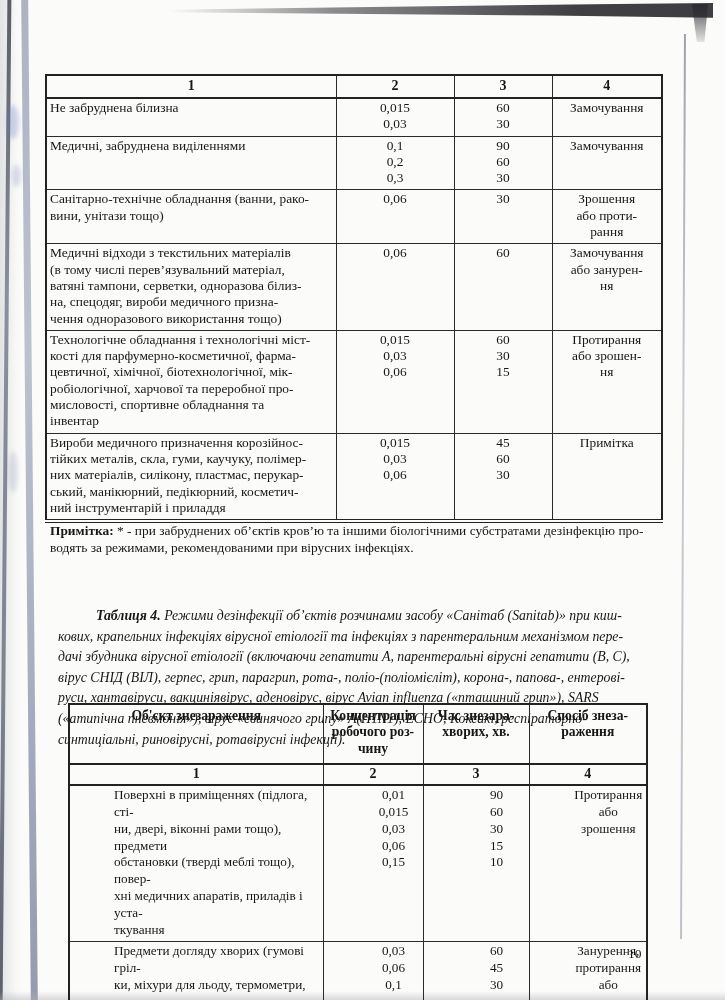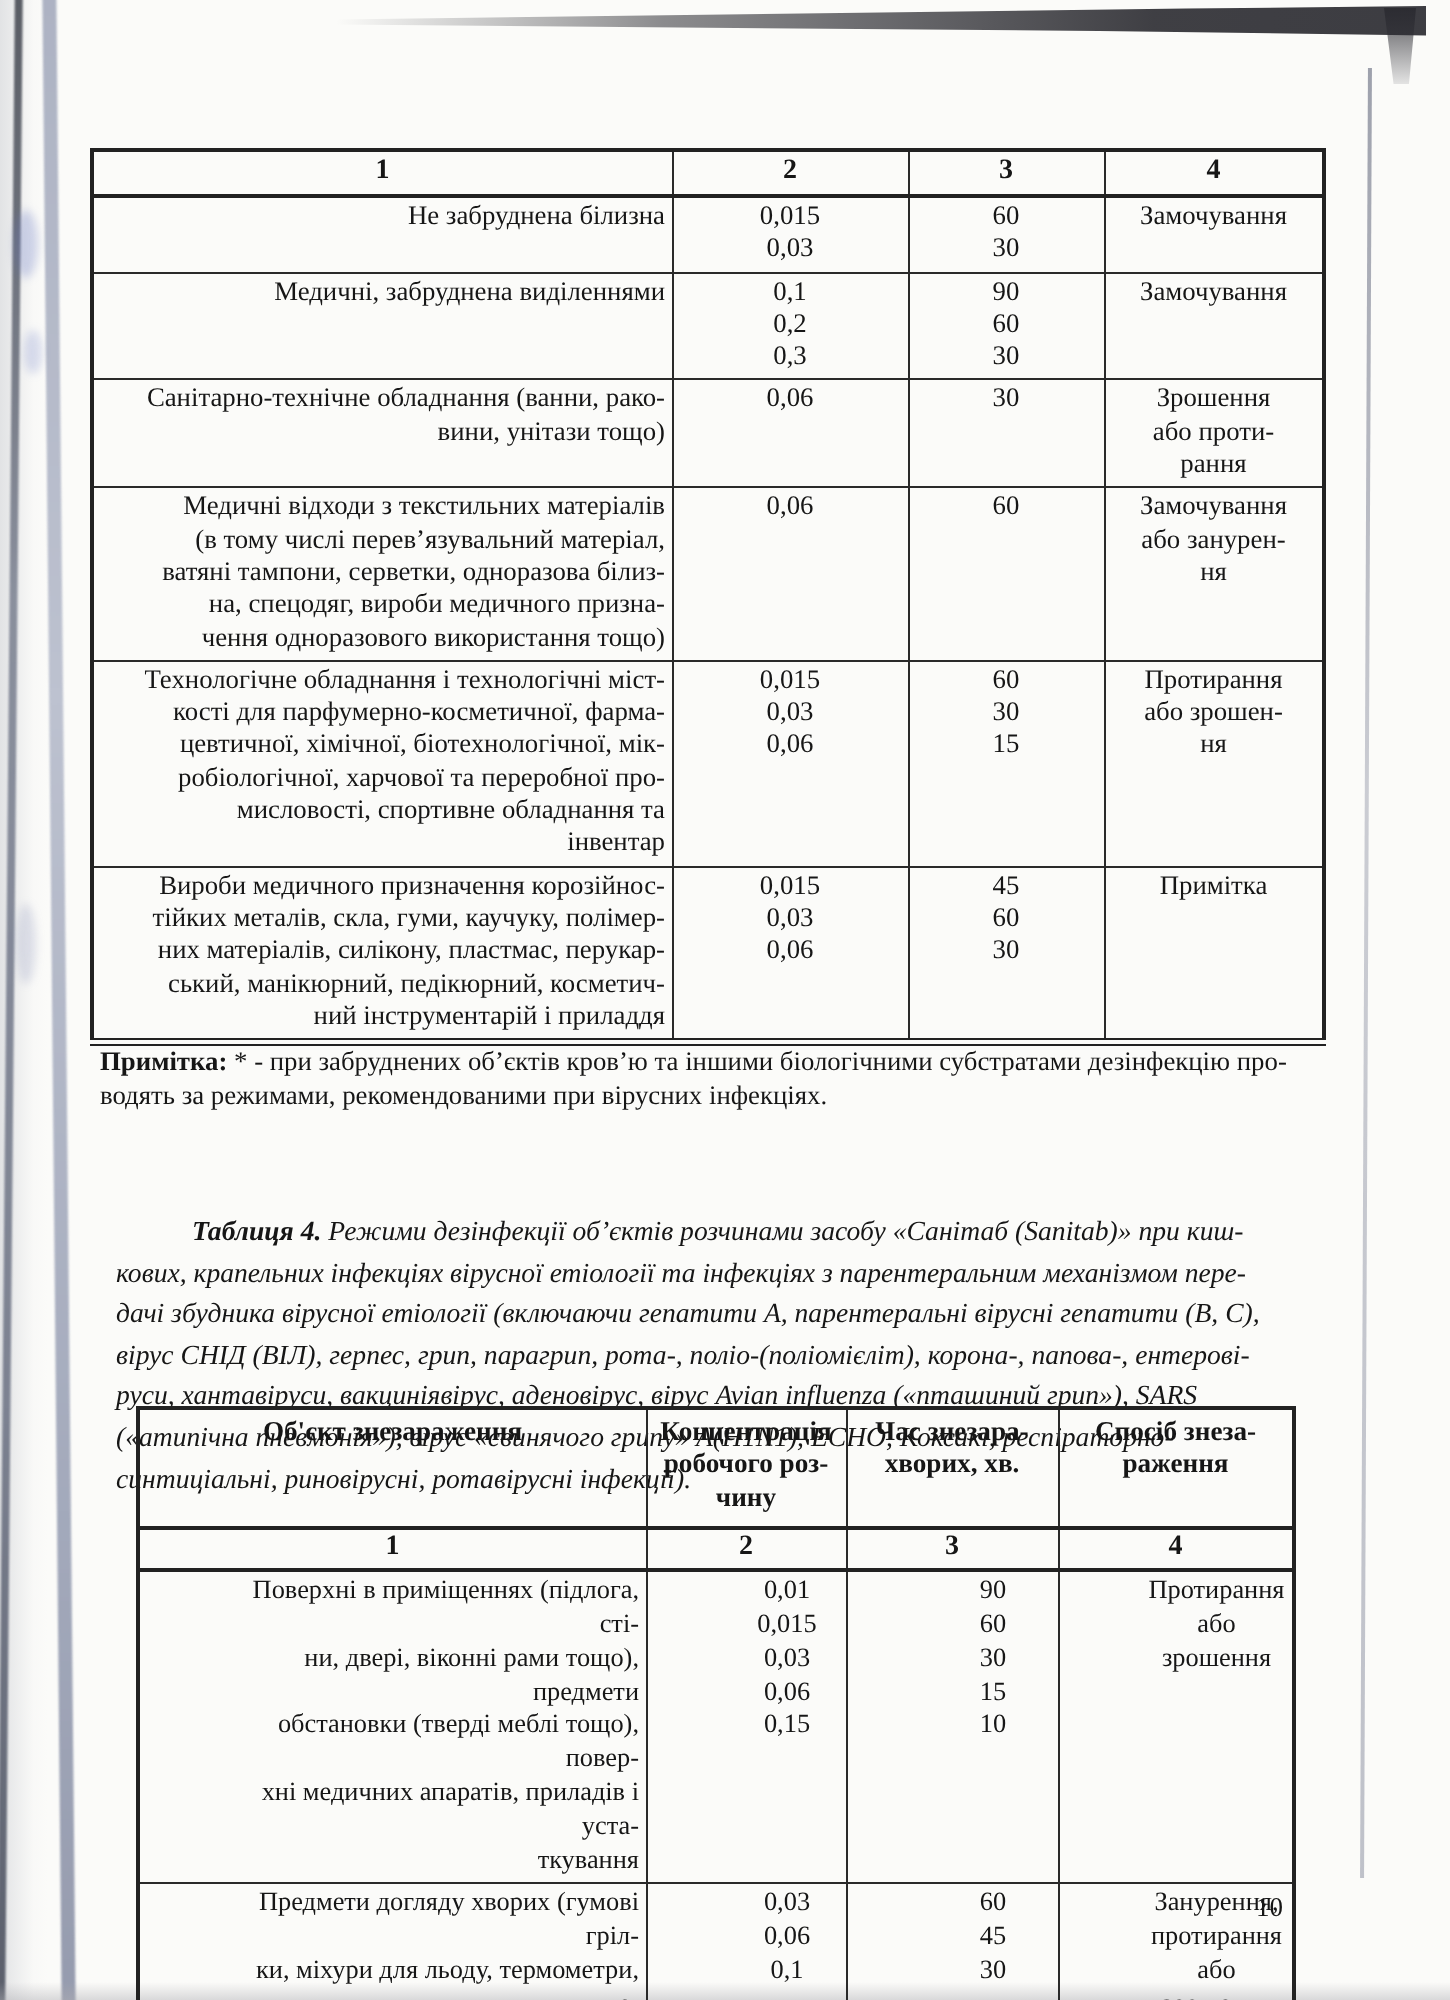--- a/index.html
+++ b/index.html
@@ -51,21 +51,21 @@
     position:absolute;left:45px;top:51px;width:612px;
     text-align:right;font-weight:bold;font-size:14.6px;letter-spacing:.2px;
   }
   table{border-collapse:collapse;table-layout:fixed;position:absolute;background:transparent;}
   .t3{left:45px;top:74px;width:616px;border:2px solid #222;border-bottom:4px double #222;}
   .t4{left:68px;top:703px;width:578px;border:2px solid #222;}
   th,td{border:1px solid #2a2a2a;vertical-align:top;white-space:pre-line;}
   .t3 th{border-bottom:2px solid #222;}
   th{font-weight:bold;text-align:center;font-size:14px;padding:2px 2px 3px;}
   td{font-size:13.4px;line-height:16.3px;padding:1px 3px 3px;}
-  td.obj{text-align:right;}
+  td.obj{text-align:left;}
   td.num{text-align:center;}
   td.method{text-align:center;}
   .t4 td{font-size:13.2px;line-height:16.8px;padding-left:44px;}
   .t4 th.texthead{font-size:13.6px;line-height:16.4px;border-bottom:2px solid #222;padding:3px 2px 6px;}
   .t4 th.numhead{border-bottom:2px solid #222;padding:1px 2px 2px;}
   .note{
     position:absolute;left:50px;top:522px;width:652px;margin:0;
     font-size:13.4px;line-height:17.2px;white-space:pre-line;
   }
   .note b{font-weight:bold;}

